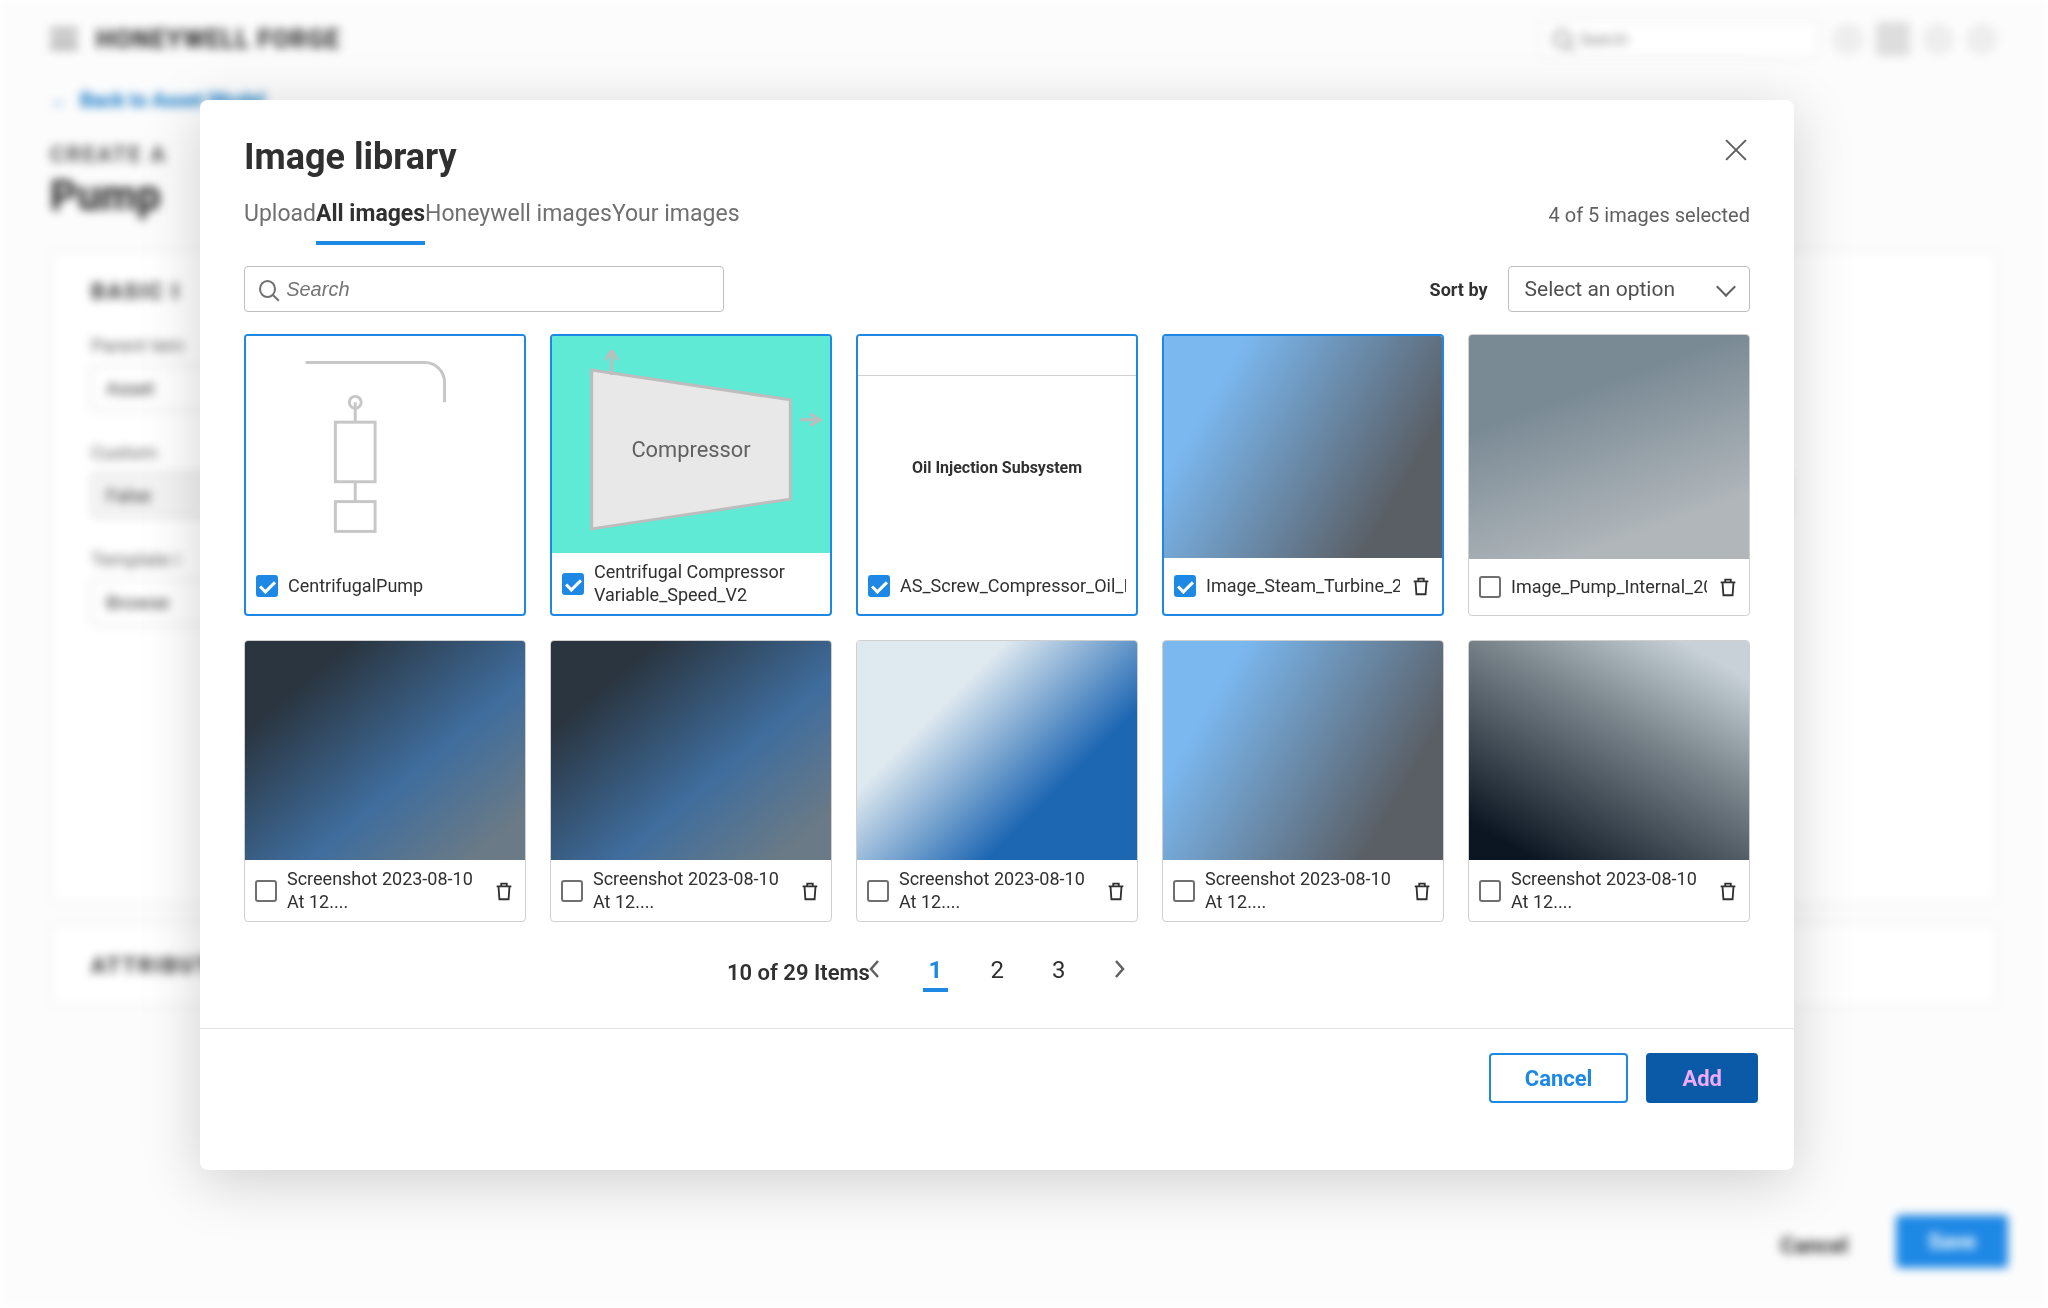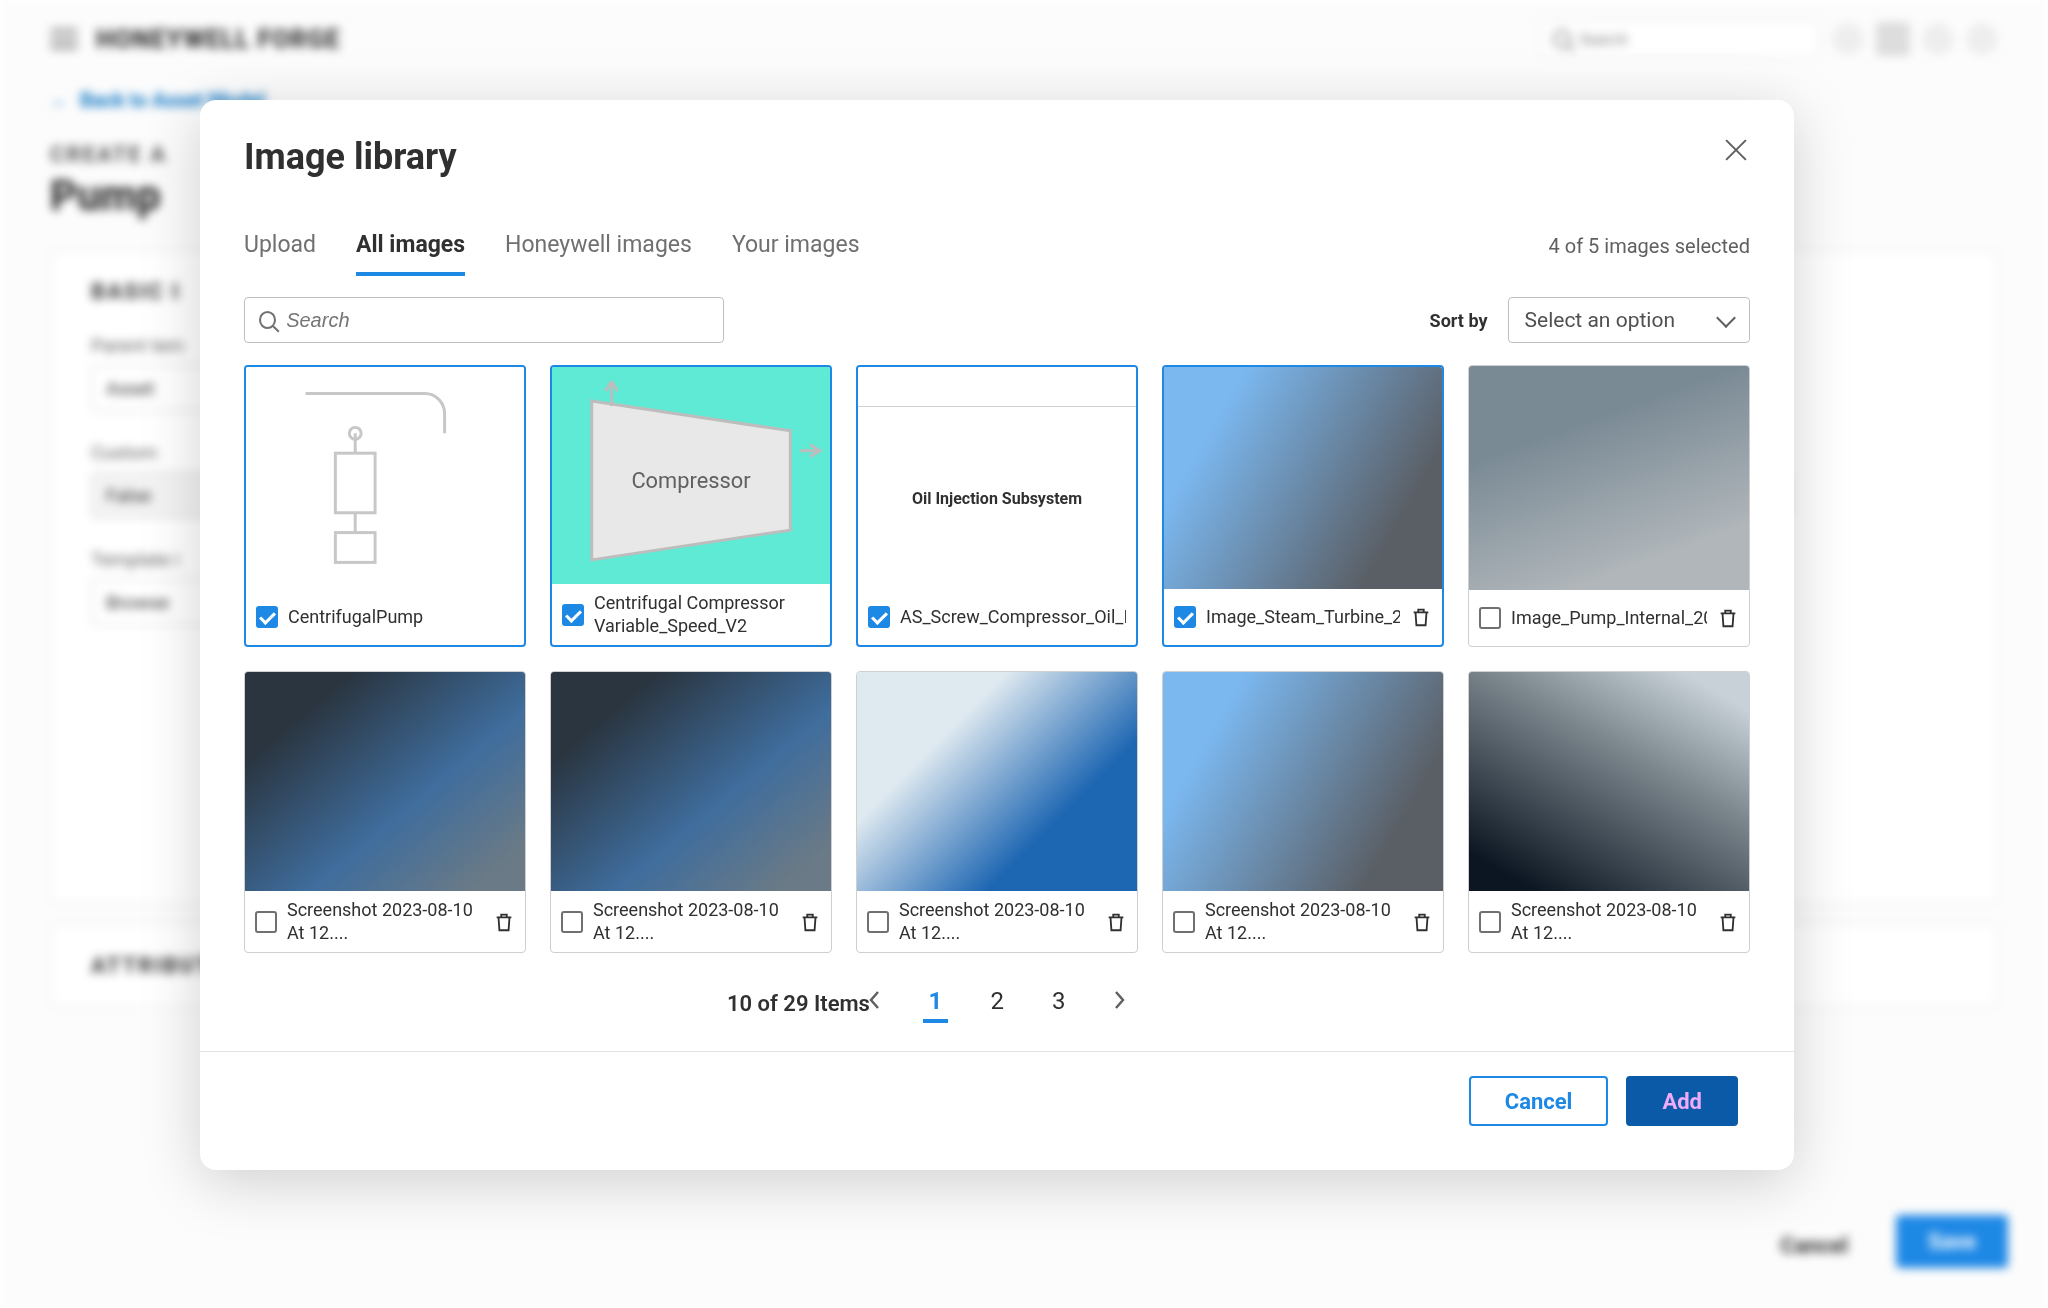--- a/index.html
+++ b/index.html
@@ -39,21 +39,21 @@
 
 .overlay {
   position:absolute; inset:0;
   background: rgba(255,255,255,0);
 }
 .modal {
   position:absolute;
   left:200px; top:100px;
   width:1594px; height:1070px;
   background:#fff;
-  border-radius:16px;
+  border-radius:8px;
   box-shadow:0 12px 60px rgba(0,0,0,0.18);
   display:flex; flex-direction:column;
 }
 .modal-header{ padding:36px 44px 0 44px; display:flex; align-items:flex-start;}
 .modal-title{ font-size:36px; font-weight:700; color:#303030;}
 .close-x{ margin-left:auto; width:28px; height:28px; cursor:pointer; position:relative;}
 .close-x::before,.close-x::after{content:"";position:absolute;left:13px;top:0;width:2px;height:28px;background:#606060;}
 .close-x::before{transform:rotate(45deg);}
 .close-x::after{transform:rotate(-45deg);}
 
@@ -92,21 +92,21 @@
 .photo-pump-int{ background:linear-gradient(160deg,#7a8a95 30%,#b0b6ba 80%);}
 .photo-motor{ background:linear-gradient(140deg,#2a3540 20%,#3f6d9d 60%,#6a7a86 90%);}
 .photo-motor-tilt{ background:linear-gradient(30deg,#0b1622 10%,#7a858c 60%,#c8d1d8 90%);}
 
 .pager { display:flex; align-items:center; justify-content:center; gap:36px; padding:30px 44px 0 44px; position:relative;}
 .pager-count{ position:absolute; left:calc(50% - 270px); font-size:22px; color:#303030; font-weight:600;}
 .pager-btn{ font-size:24px; color:#606060; cursor:pointer; width:24px; text-align:center;}
 .page-num{ font-size:24px; color:#303030; cursor:pointer; padding:4px 6px;}
 .page-num.active{ color:#1e88e5; font-weight:700; border-bottom:4px solid #1e88e5;}
 
-.modal-footer{ border-top:1px solid #e3e3e3; margin-top:28px; padding:24px 56px; display:flex; justify-content:flex-end; gap:18px;}
+.modal-footer{ border-top:1px solid #e3e3e3; margin-top:36px; padding:24px 36px; display:flex; justify-content:flex-end; gap:18px;}
 .btn{ height:50px; border-radius:4px; font-size:22px; font-weight:700; padding:0 34px; display:flex; align-items:center; cursor:pointer;}
 .btn-secondary{ background:#fff; color:#1e88e5; border:2px solid #1e88e5;}
 .btn-primary{ background:#0b5aa8; color:#f0abfc; border:2px solid #0b5aa8;}
 
 .magnifier{width:18px;height:18px;border:2px solid #707070;border-radius:50%;position:relative;}
 .magnifier::after{content:"";position:absolute;width:2px;height:8px;background:#707070;right:-3px;bottom:-6px;transform:rotate(-45deg);}
 </style>
 </head>
 <body>
 
@@ -159,21 +159,21 @@
 </div>
 
 <div class="overlay">
   <div class="modal">
     <div class="modal-header">
       <div class="modal-title">Image library</div>
       <div class="close-x"></div>
     </div>
 
     <div class="tabs-row">
-      <div id="tabs-container" style="display:flex;gap:40px;margin-top:31px;">
+      <div id="tabs-container" style="display:flex;">
           <div class="tab">Upload</div>
           <div class="tab active">All images</div>
           <div class="tab">Honeywell images</div>
           <div class="tab">Your images</div>
         </div>
       <div class="sel-count">4 of 5 images selected</div>
     </div>
 
     <div class="controls">
       <div class="search-box">

